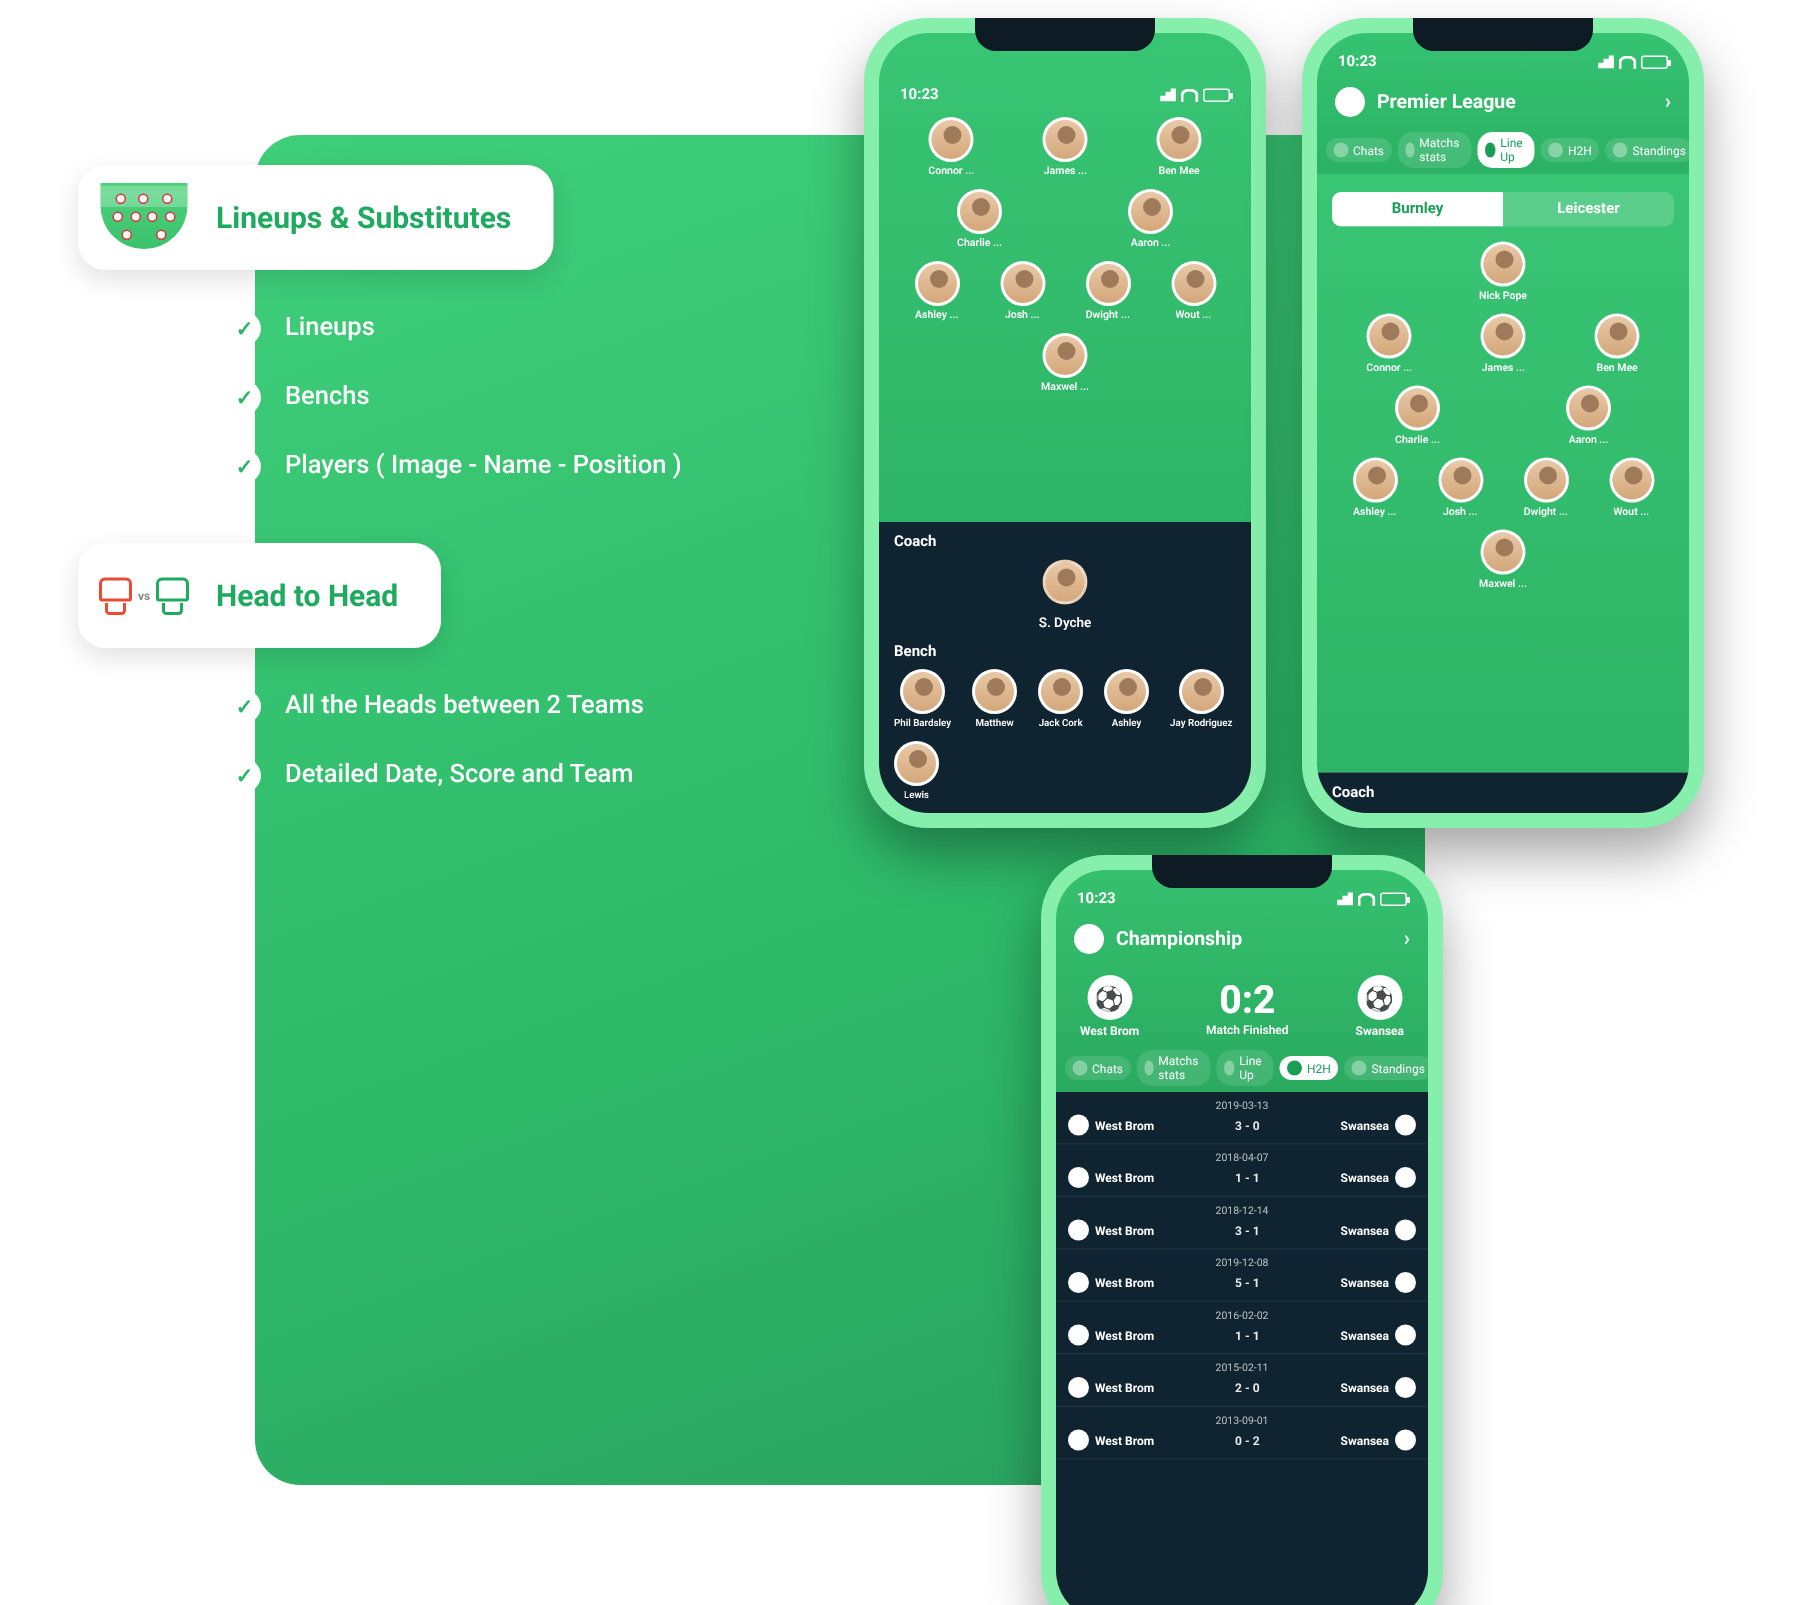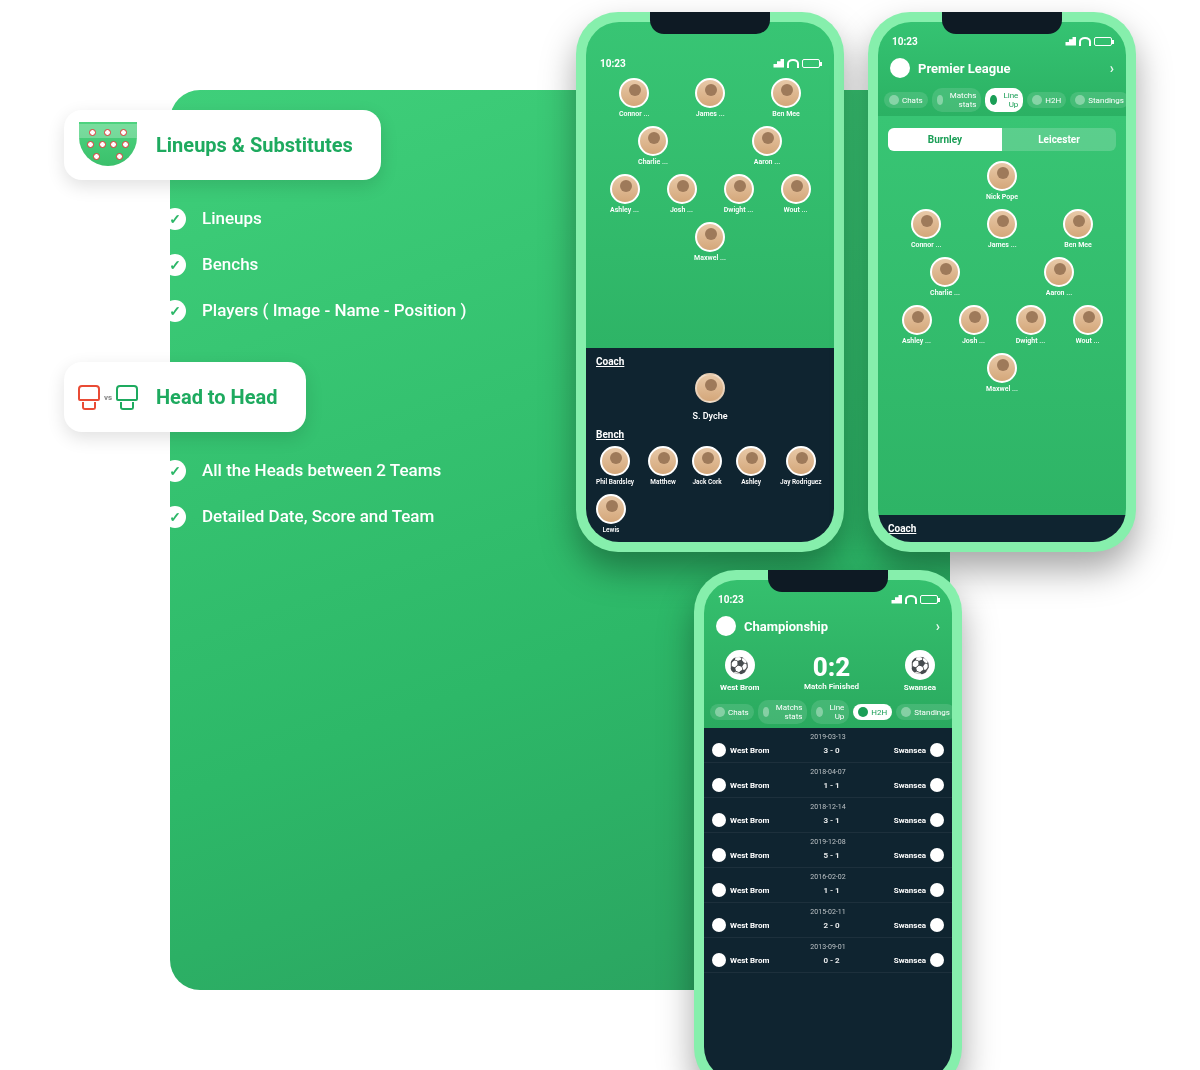--- a/index.html
+++ b/index.html
@@ -2,21 +2,21 @@
 <html><head>
 <meta charset="utf-8">
 <style>
 * { margin: 0; padding: 0; box-sizing: border-box; }
 body { font-family: -apple-system, BlinkMacSystemFont, "Segoe UI", Roboto, sans-serif; background: #fff; width: 1200px; height: 1070px; position: relative; overflow: hidden; }
 
 
 .bg-shape { position: absolute; left: 170px; top: 90px; width: 780px; height: 900px; background: linear-gradient(160deg, #3fcf7a 0%, #2db868 60%, #2aa05f 100%); border-radius: 30px; z-index: 0; }
 
 
-.left-col { position: absolute; left: 64px; top: 110px; width: 460px; z-index: 2; }
+.left-col { position: absolute; left: 52px; top: 110px; width: 460px; z-index: 2; }
 
 .feature-card { display: inline-flex; align-items: center; background: #fff; border-radius: 18px; padding: 12px 28px 12px 14px; box-shadow: 0 6px 18px rgba(0,0,0,0.12); margin-bottom: 28px; }
 .feature-card .icon-wrap { width: 60px; height: 46px; margin-right: 18px; display: flex; justify-content: center; }
 .feature-card h3 { color: #1eaa5f; font-size: 20px; font-weight: 700; }
 
 .pitch-icon { width: 58px; height: 44px; background: linear-gradient(#4dd37f,#3bc06b); border-radius: 0 0 30px 30px; position: relative; }
 .pitch-icon::before { content:""; position:absolute; top:2px; left:0; right:0; height:14px; background:rgba(255,255,255,0.25); }
 .pitch-dots { position:absolute; inset:0; display:flex; flex-direction:column; justify-content:space-around; padding:4px 6px; }
 .pitch-dots div { display:flex; justify-content:space-around; }
 .pitch-dots span { width:7px; height:7px; background:#fff; border-radius:50%; border:1.5px solid #d33; }
@@ -55,41 +55,41 @@
 .wifi { width:12px; height:9px; border-radius:50% 50% 0 0; border:2px solid currentColor; border-bottom:0; }
 .batt { width:18px; height:9px; border:1px solid currentColor; border-radius:2px; position:relative; }
 .batt::after { content:""; position:absolute; right:-3px; top:2px; width:2px; height:4px; background:currentColor; }
 
 
 .hdr { display:flex; align-items:center; padding:6px 12px; color:#fff; font-size:13px; font-weight:700; }
 .hdr .lg { width:20px; height:20px; background:#fff; border-radius:50%; margin-right:8px; }
 .hdr .chev { margin-left:auto; font-size:14px; opacity:0.9; }
 
 
-.tabs { display:flex; gap:4px; padding:4px 6px; color:#fff; font-size:8px; align-items:center;text-align:right; }
+.tabs { display:flex; gap:4px; padding:4px 6px; color:#fff; font-size:8px; align-items:center; }
 .tabs .chip { display:flex; align-items:center; gap:3px; padding:3px 5px; border-radius:10px; background:rgba(255,255,255,0.12); }
 .tabs .chip.act { background:#fff; color:#1a9e56; }
 .tabs .dot { width:10px; height:10px; border-radius:50%; background:rgba(255,255,255,0.35); }
 .chip.act .dot{ background:#1a9e56; }
 
 
 .pitch { background:linear-gradient(#38c574,#2eb466); flex:1; padding:6px 0 10px; }
 .teambar { display:flex; margin:6px 10px; background:rgba(255,255,255,0.18); border-radius:6px; overflow:hidden; font-size:10px; font-weight:700; }
 .teambar div { flex:1; text-align:center; padding:6px 0; }
 .teambar .on { background:#fff; color:#1a9e56; }
 .teambar .off { color:#fff; }
 
 .row { display:flex; justify-content:space-around; padding:4px 10px; }
 .plr { display:flex; flex-direction:column; align-items:center; gap:2px; }
 .av { width:30px; height:30px; border-radius:50%; background:linear-gradient(#e8c9a8,#d4a77a); border:2px solid #fff; position:relative; }
 .av::after{ content:""; position:absolute; top:4px; left:8px; width:12px; height:12px; background:#9e7a5a; border-radius:50%; }
 .pn { font-size:7px; color:#fff; font-weight:600; max-width:44px; white-space:nowrap; overflow:hidden; text-overflow:ellipsis; }
 
 .darkarea { background:#0f2430; color:#fff; padding:8px 10px; }
-.darkarea h5 { font-size:10px; margin-bottom:6px;text-decoration:underline; }
+.darkarea h5 { font-size:10px; margin-bottom:6px; }
 .coach { display:flex; align-items:center; gap:8px; margin-bottom:8px;flex-direction:column; }
 .coach .av { border-color:rgba(255,255,255,0.4); }
 .bench { display:flex; flex-wrap:wrap; gap:8px 14px; }
 .bench .plr .pn { font-size:6.5px; }
 
 
 .greenhdr { background:linear-gradient(#35c06e,#2aaa5f); color:#fff; }
 .scorerow { display:flex; align-items:center; justify-content:space-between; padding:8px 16px 4px; }
 .team { text-align:center; font-size:8px; font-weight:700; }
 .team .lg2 { width:30px; height:30px; background:#fff; border-radius:50%; margin:0 auto 3px; display:flex; align-items:center; justify-content:center; font-size:16px; }

